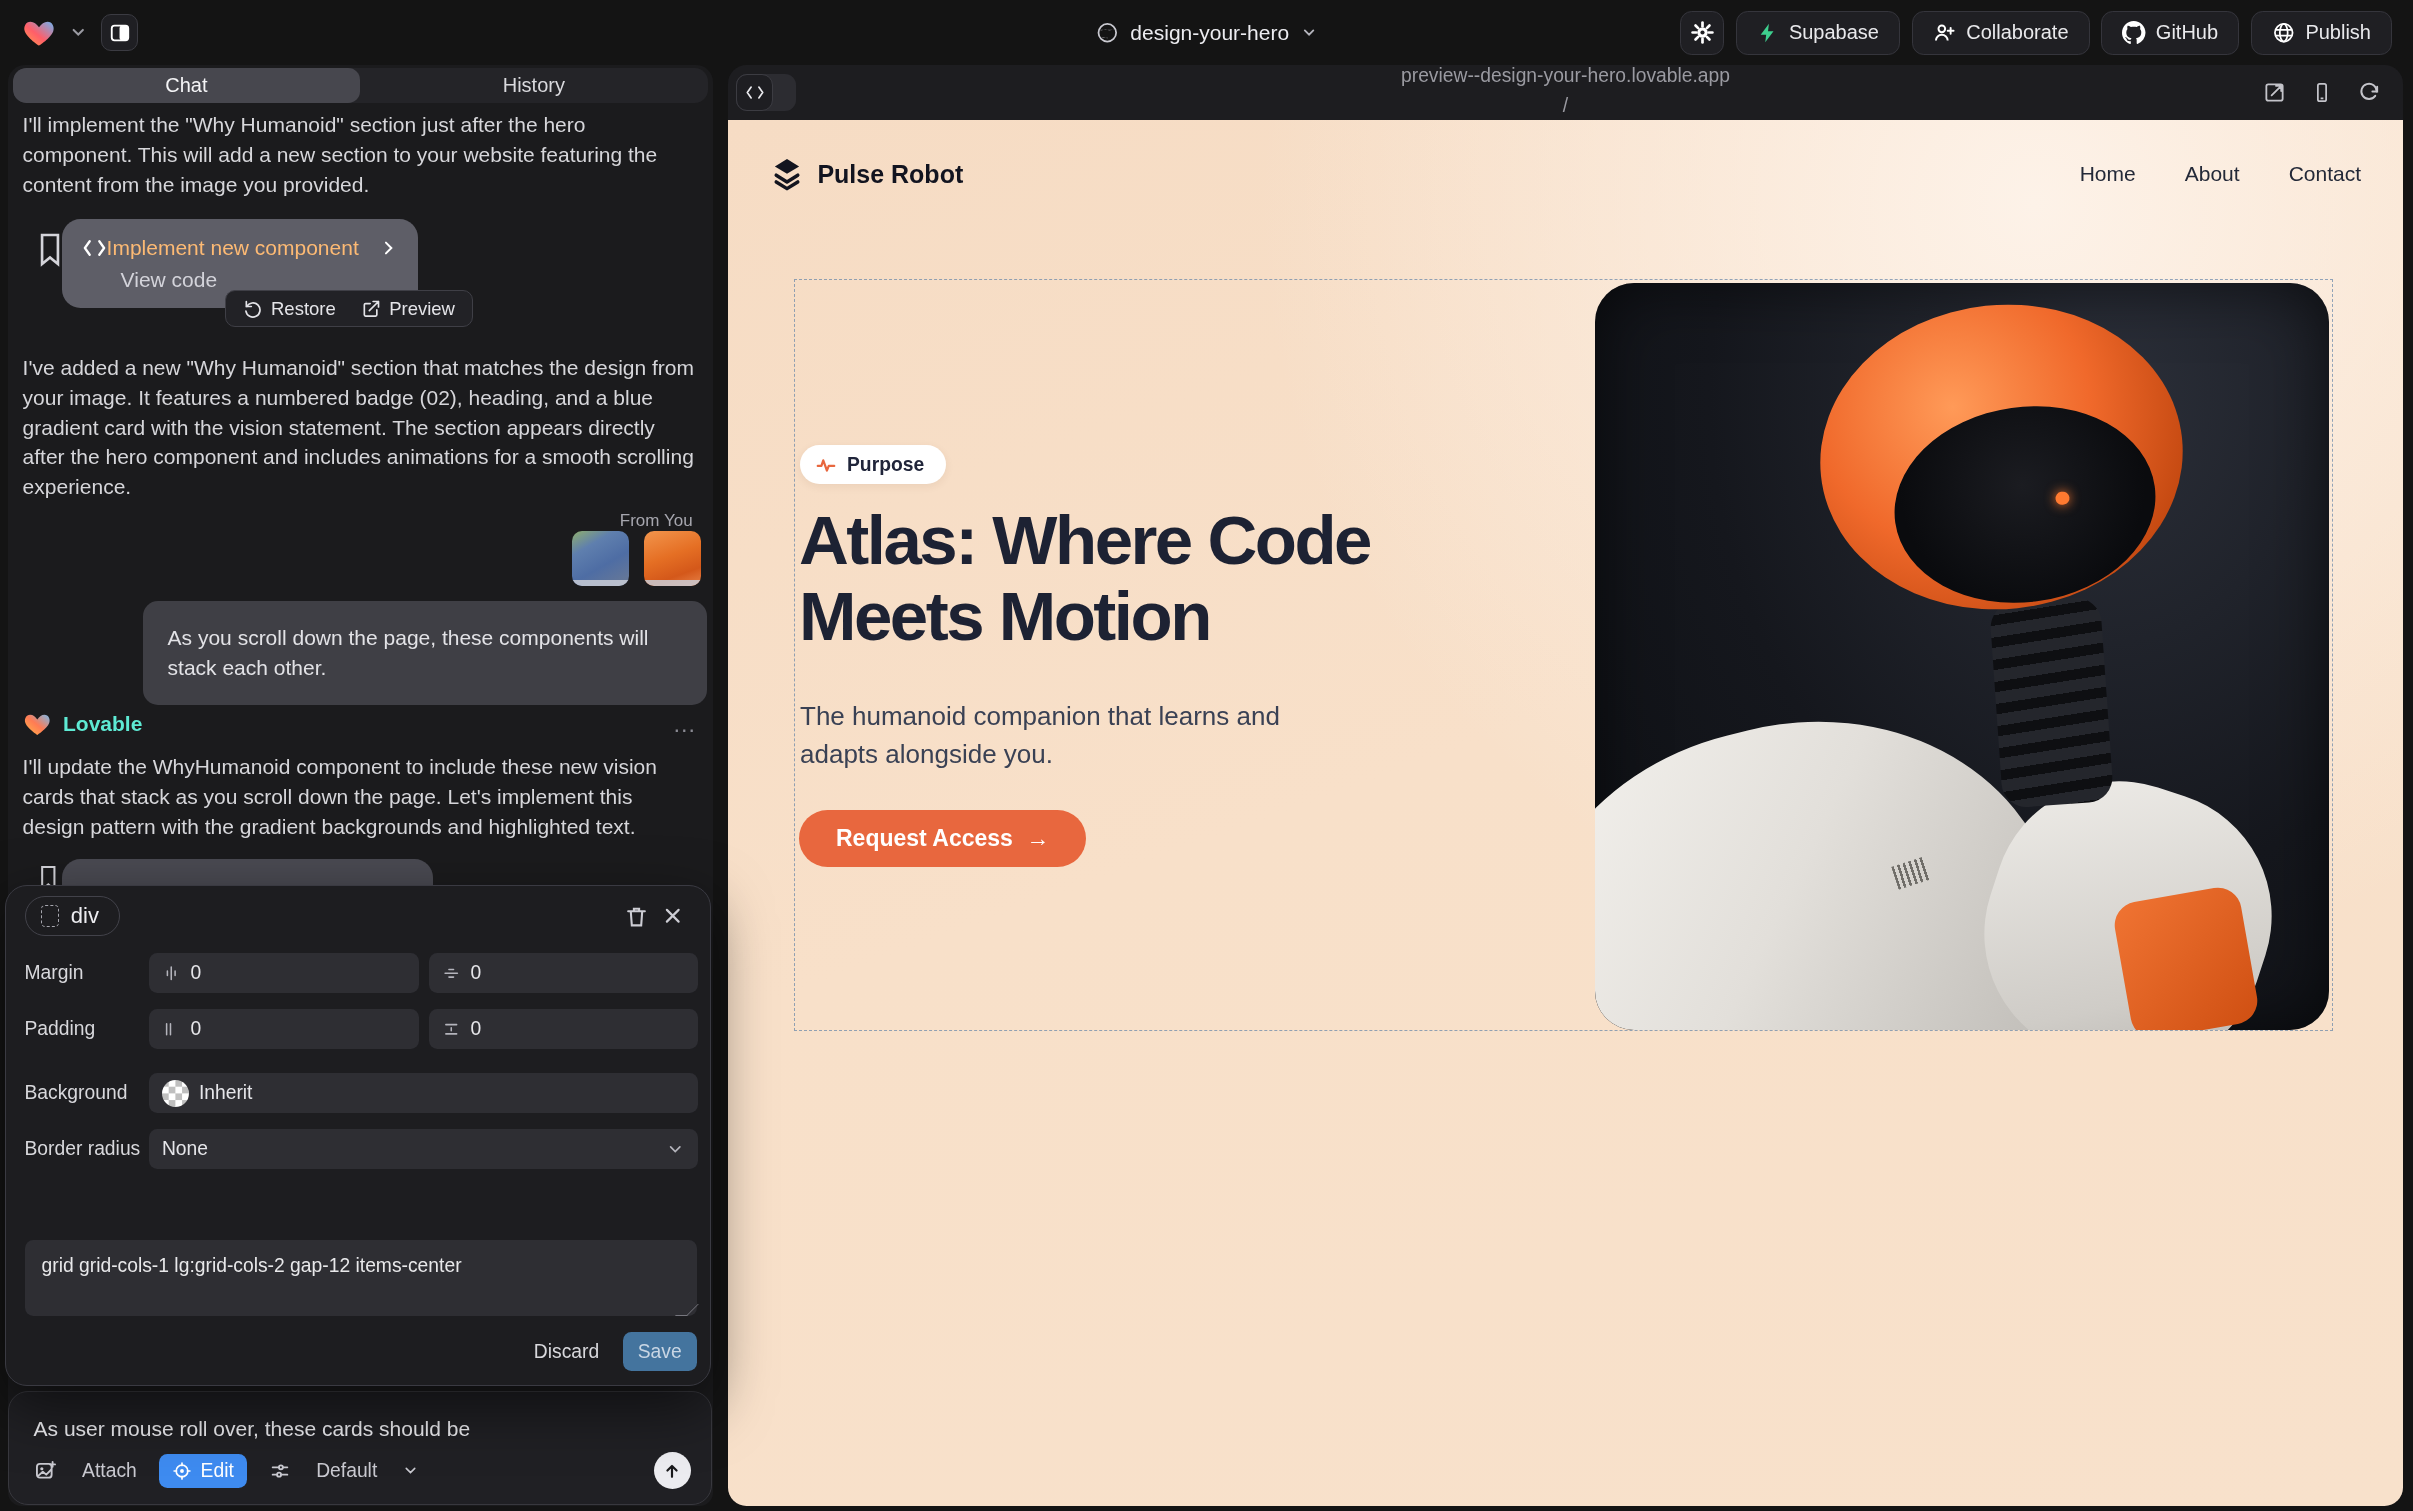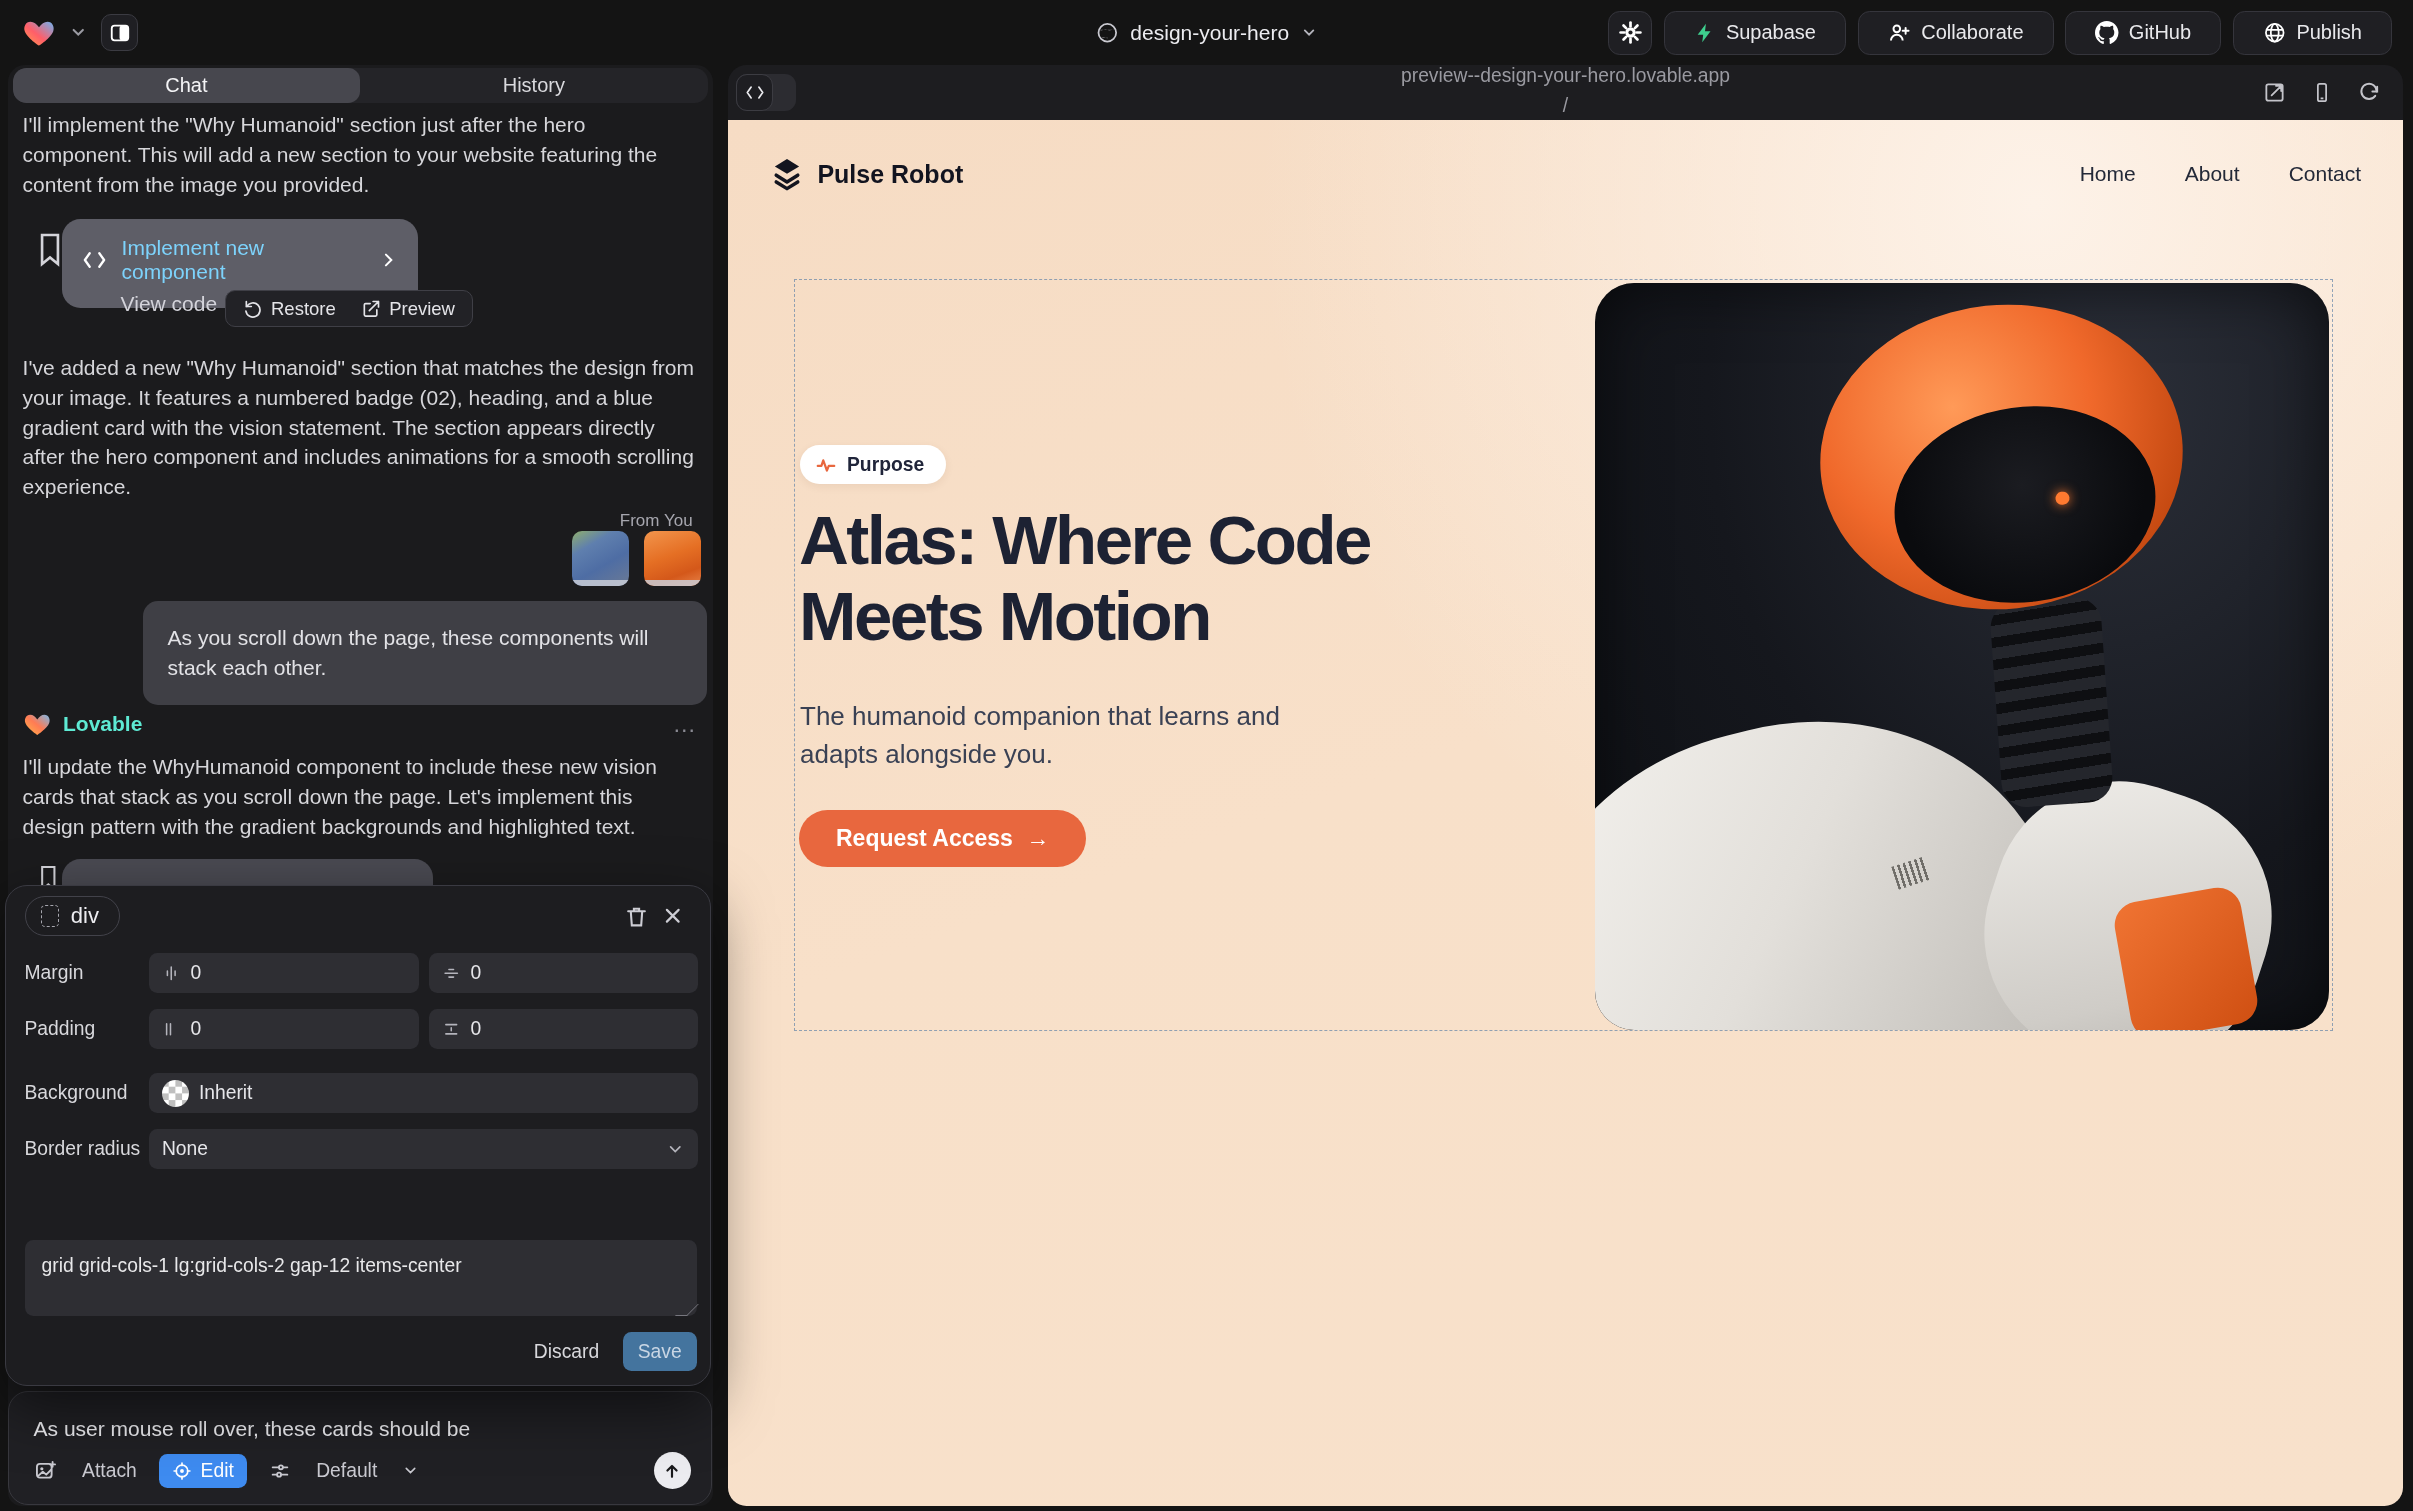--- a/index.html
+++ b/index.html
@@ -12,31 +12,31 @@
   }
   .icon svg{display:block}
   
   .topbar{position:absolute;left:0;top:0;width:2413px;height:65px;}
   .tb-left{position:absolute;left:22px;top:0;height:65px;display:flex;align-items:center;gap:13.4px;}
   .heart{width:34px;height:34px;}
   .tb-chevron{color:#9a9aa2}
   .sidebar-btn{width:37px;height:37px;border:1.3px solid #3b3b42;background:#1f1f23;border-radius:10px;display:flex;align-items:center;justify-content:center;}
   .tb-center{position:absolute;left:50%;top:0;transform:translateX(-50%);height:65px;display:flex;align-items:center;gap:11.8px;color:#ececf0;font-size:21px;}
   .tb-right{position:absolute;right:21px;top:0;height:65px;display:flex;align-items:center;gap:11.8px;}
-  .tb-btn{height:44px;border-radius:11.8px;background:#1f1f23;border:1.3px solid #35353c;color:#e9e9ec;font-size:20px;display:flex;align-items:center;gap:10px;padding:0 29px;cursor:pointer;}
+  .tb-btn{height:44px;border-radius:11.8px;background:#1f1f23;border:1.3px solid #35353c;color:#e9e9ec;font-size:20px;display:flex;align-items:center;gap:10px;padding:0 20px;cursor:pointer;}
   .tb-btn.square{width:44px;padding:0;justify-content:center;}
   
   .chat-panel{position:absolute;left:7.6px;top:65px;width:705px;bottom:5.9px;background:#1b1b1d;border-radius:17px 17px 13.4px 13.4px;z-index:1;overflow:hidden;}
   .tabs{position:absolute;left:5px;right:5px;top:2.5px;height:35px;background:#242428;border-radius:13.4px;display:flex;overflow:hidden;}
   .tab{flex:1;display:flex;align-items:center;justify-content:center;font-size:20px;color:#d9d9dd;cursor:pointer;}
   .tab.active{background:#47474e;border-radius:11.8px;color:#f4f4f6;}
   .msg{position:absolute;left:15px;width:677px;font-size:21px;line-height:1.42;color:#d6d6da;}
   .bm-icon{position:absolute;left:26px;}
   .component-card{position:absolute;left:54px;top:154px;width:356px;height:89px;background:#5e5e67;border-radius:18.5px;padding:17px 20px;}
-  .cc-row1{display:flex;align-items:center;gap:15px;color:#7dd3fc;font-size:21px;}
+  .cc-row1{display:flex;align-items:center;gap:0;color:#fdba74;font-size:21px;}
   .cc-row1 .grow{flex:1}
   .cc-row2{margin-left:39px;margin-top:8.4px;font-size:21px;color:#d3d3da;}
   .hover-toolbar{position:absolute;left:217px;top:225px;height:37px;background:#222226;border:1.3px solid #3f3f46;border-radius:10px;display:flex;align-items:center;gap:25px;padding:0 17px;z-index:2;}
   .ht-item{display:flex;align-items:center;gap:8.4px;color:#e4e4e8;font-size:18.5px;cursor:pointer;}
   .from-you{position:absolute;right:20px;top:446px;font-size:17px;color:#a6a6ae;}
   .thumb{position:absolute;top:466px;width:57px;height:55px;border-radius:10px;overflow:hidden;}
   .thumb.t1{left:564px;background:linear-gradient(150deg,#8fae6e 0%,#5f7fae 28%,#4e6da4 60%,#6b7a95 100%);}
   .thumb.t2{left:636px;background:linear-gradient(160deg,#f2954d 0%,#e56f24 45%,#d4581a 75%,#e8834a 100%);}
   .thumb::after{content:"";position:absolute;left:0;right:0;bottom:0;height:5.9px;background:#c9cdd6;opacity:.85;}
   .bubble{position:absolute;left:135px;top:536px;width:564px;background:#3f3f45;border-radius:15px;padding:22px 25px;font-size:21px;line-height:1.42;color:#e2e2e6;}

